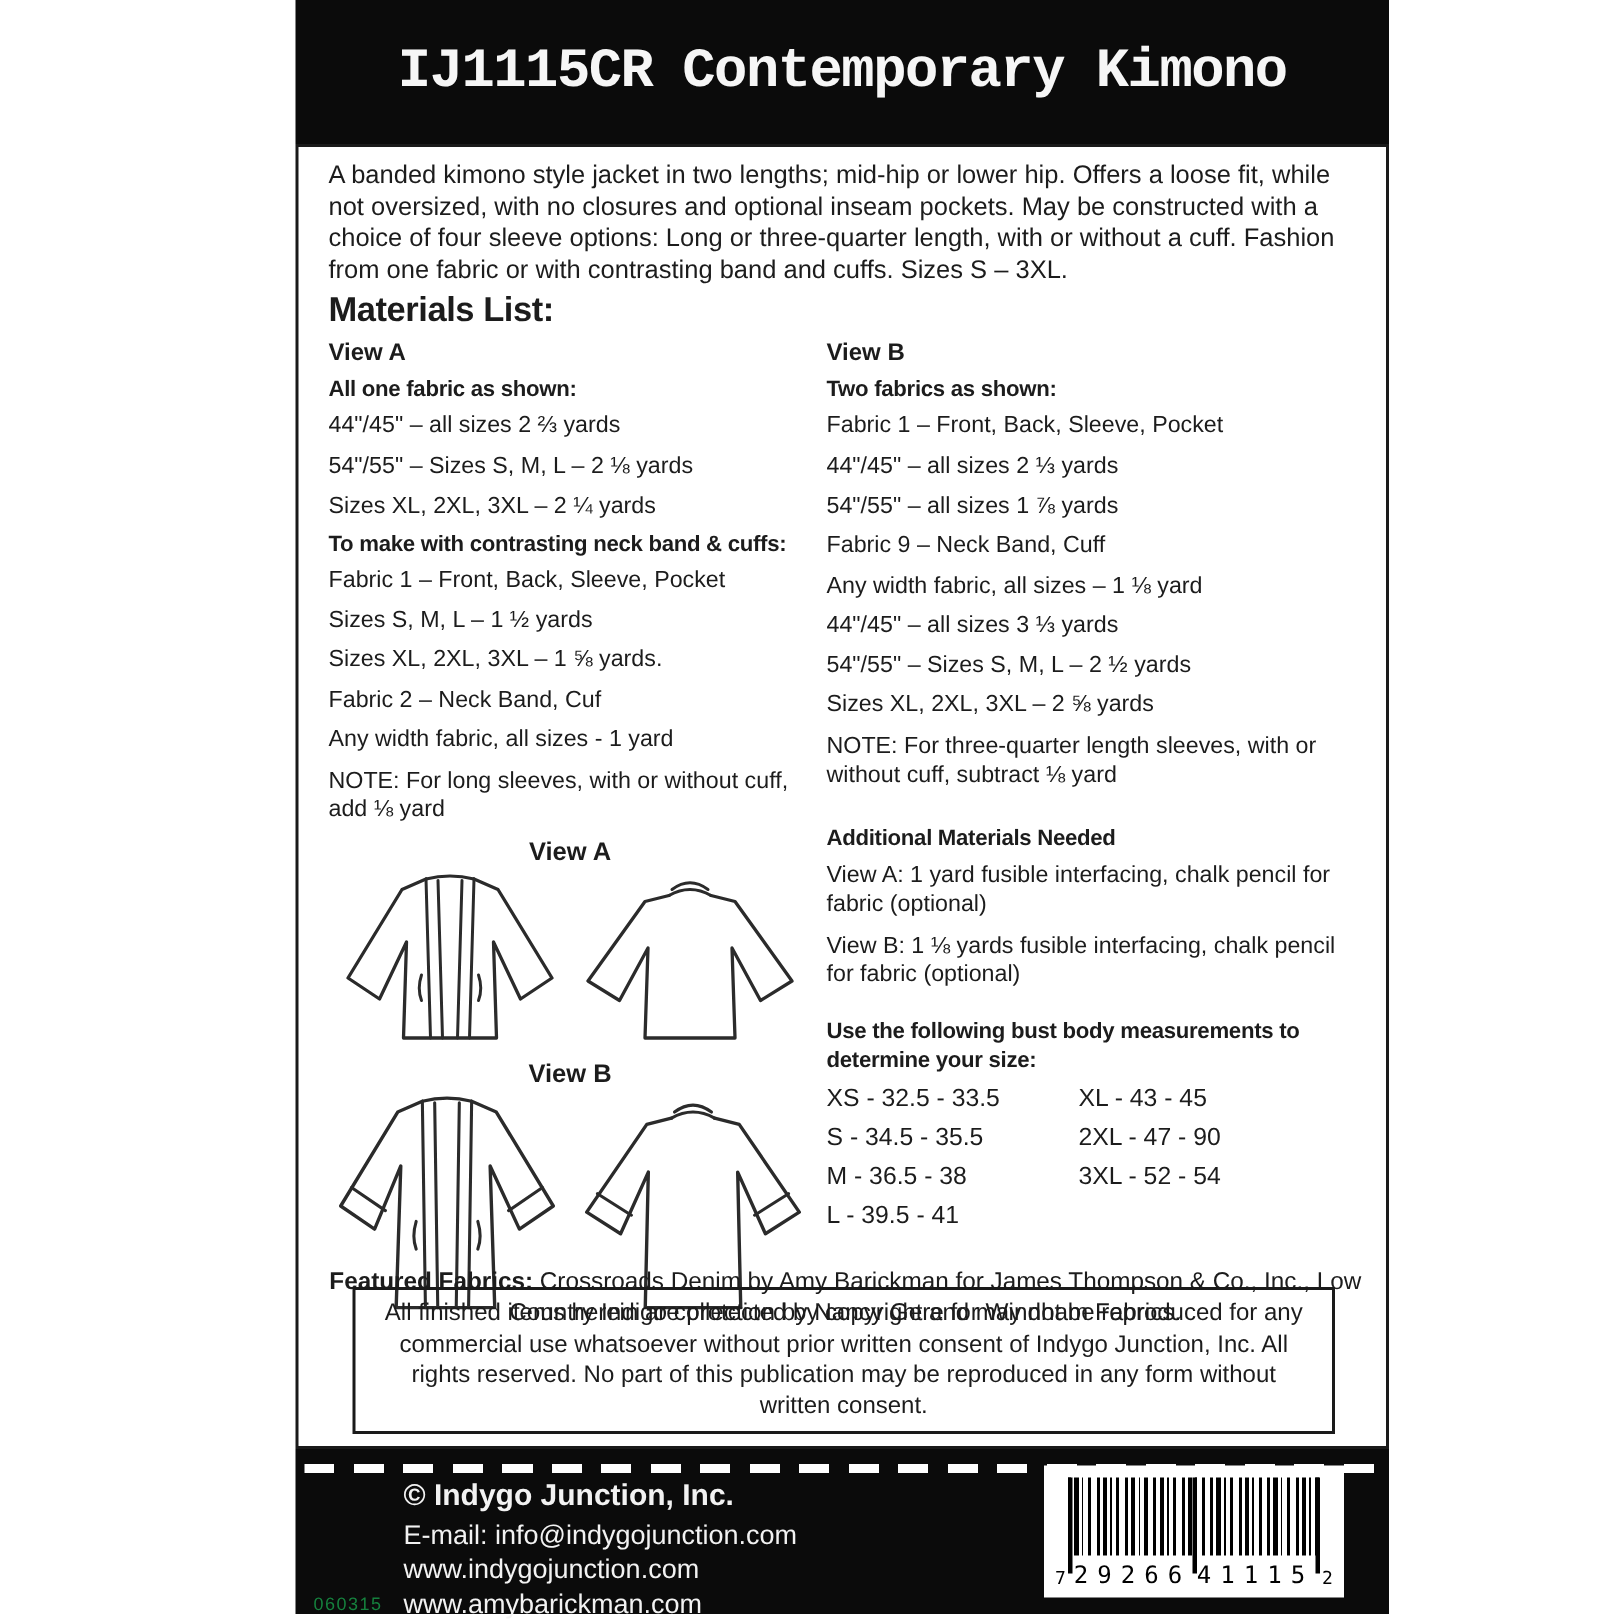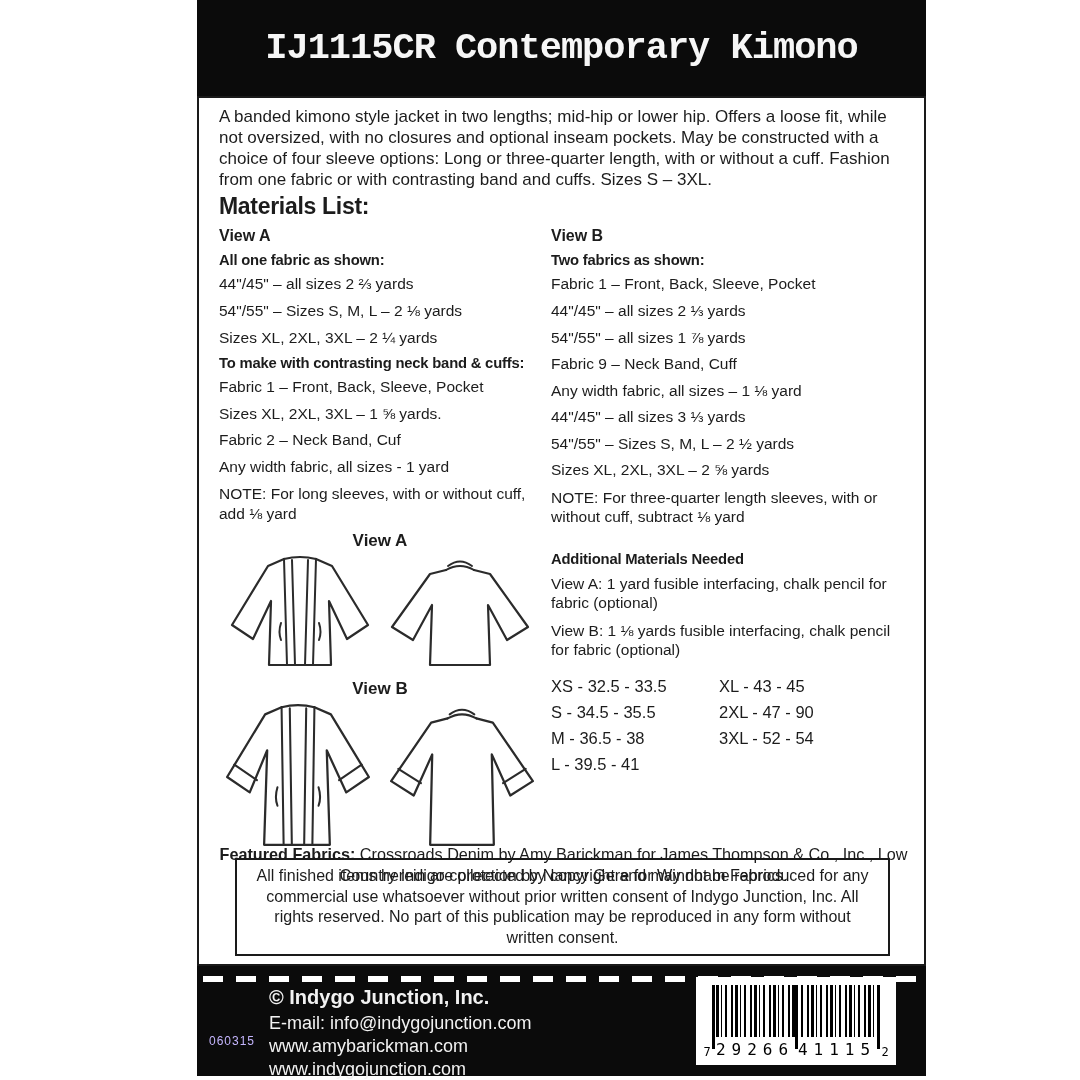--- a/index.html
+++ b/index.html
@@ -64,21 +64,21 @@
   .footer{
     position:absolute;left:0;right:0;bottom:4px;height:110px;background:#0b0b0b;color:#f2f2f2;
   }
   .dash-line{
     position:absolute;top:10px;left:6px;right:6px;height:6px;
     background:repeating-linear-gradient(90deg,#ffffff 0 20px,transparent 20px 33px);
   }
   .footer-text{position:absolute;left:72px;top:20px;}
   .footer-company{font-size:20px;font-weight:bold;margin-bottom:4px;}
   .footer-line{font-size:18px;margin-bottom:2px;}
-  .print-code{position:absolute;left:12px;bottom:28px;font-size:12px;letter-spacing:1px;color:#c4b5fd;}
+  .print-code{position:absolute;left:12px;bottom:0;font-size:12px;letter-spacing:1px;color:#15803d;}
 
   .barcode-box{
     position:absolute;right:30px;top:11px;width:200px;height:88px;background:#ffffff;
   }
   .bars{
     position:absolute;left:16px;right:16px;top:8px;height:52px;
     background:repeating-linear-gradient(90deg,#000 0 2px,#fff 2px 4px,#000 4px 7px,#fff 7px 9px,#000 9px 10px,#fff 10px 13px,#000 13px 15px,#fff 15px 19px);
   }
   .guard{position:absolute;top:8px;width:3px;height:64px;background:#000;}
   .guard.g1{left:16px;}
@@ -109,20 +109,21 @@
     <div class="cols">
 
       <div class="col-left">
         <div class="view-title">View A</div>
         <div class="sec-heading">All one fabric as shown:</div>
         <div class="item">44"/45" – all sizes 2 ⅔ yards</div>
         <div class="item">54"/55" – Sizes S, M, L – 2 ⅛ yards</div>
         <div class="item">Sizes XL, 2XL, 3XL – 2 ¼ yards</div>
         <div class="sec-heading">To make with contrasting neck band &amp; cuffs:</div>
         <div class="item">Fabric 1 – Front, Back, Sleeve, Pocket</div>
+        <div class="item">Sizes S, M, L – 1 ½ yards</div>
         <div class="item">Sizes XL, 2XL, 3XL – 1 ⅝ yards.</div>
         <div class="item">Fabric 2 – Neck Band, Cuf</div>
         <div class="item">Any width fabric, all sizes - 1 yard</div>
         <div class="note">NOTE: For long sleeves, with or without cuff, add ⅛ yard</div>
 
         <div class="illus-label">View A</div>
         <div class="illus-row">
           <svg width="152" height="120" viewBox="0 0 150 120">
             <path class="lineart" d="M59,6 L43,13 L7,72 L28,86 L46,48 L44,112 L106,112 L104,48 L122,86 L143,72 L107,13 L91,6"></path>
             <path class="lineart-open" d="M59,6 Q75,2 91,6"></path>
@@ -164,20 +165,21 @@
         <div class="item">54"/55" – Sizes S, M, L – 2 ½ yards</div>
         <div class="item">Sizes XL, 2XL, 3XL – 2 ⅝ yards</div>
         <div class="note">NOTE: For three-quarter length sleeves, with or without cuff, subtract ⅛ yard</div>
 
         <div class="spacer14"></div>
         <div class="sec-heading">Additional Materials Needed</div>
         <div class="note">View A: 1 yard fusible interfacing, chalk pencil for fabric (optional)</div>
         <div class="note">View B: 1 ⅛ yards fusible interfacing, chalk pencil for fabric (optional)</div>
 
         <div class="spacer10"></div>
+        <div class="sec-heading wrap">Use the following bust body measurements to determine your size:</div>
         <div class="size-grid">
           <div class="size-col c1">
             <div>XS - 32.5 - 33.5</div>
             <div>S - 34.5 - 35.5</div>
             <div>M - 36.5 - 38</div>
             <div>L - 39.5 - 41</div>
           </div>
           <div class="size-col">
             <div>XL - 43 - 45</div>
             <div>2XL - 47 - 90</div>
@@ -192,22 +194,22 @@
     </div>
 
     <div class="copyright-box">All finished items herein are protected by copyright and may not be reproduced for any commercial use whatsoever without prior written consent of Indygo Junction, Inc. All rights reserved. No part of this publication may be reproduced in any form without written consent.</div>
   </div>
 
   <div class="footer">
     <div class="dash-line"></div>
     <div class="footer-text">
       <div class="footer-company">© Indygo Junction, Inc.</div>
       <div class="footer-line">E-mail: info@indygojunction.com</div>
+      <div class="footer-line">www.indygojunction.com</div>
       <div class="footer-line">www.amybarickman.com</div>
-      <div class="footer-line">www.indygojunction.com</div>
     </div>
     <div class="print-code">060315</div>
 
     <div class="barcode-box">
       <div class="bars"></div>
       <div class="guard g1"></div>
       <div class="guard g2"></div>
       <div class="guard g3"></div>
       <div class="barcode-digits">
         <span class="bd-small">7</span>

